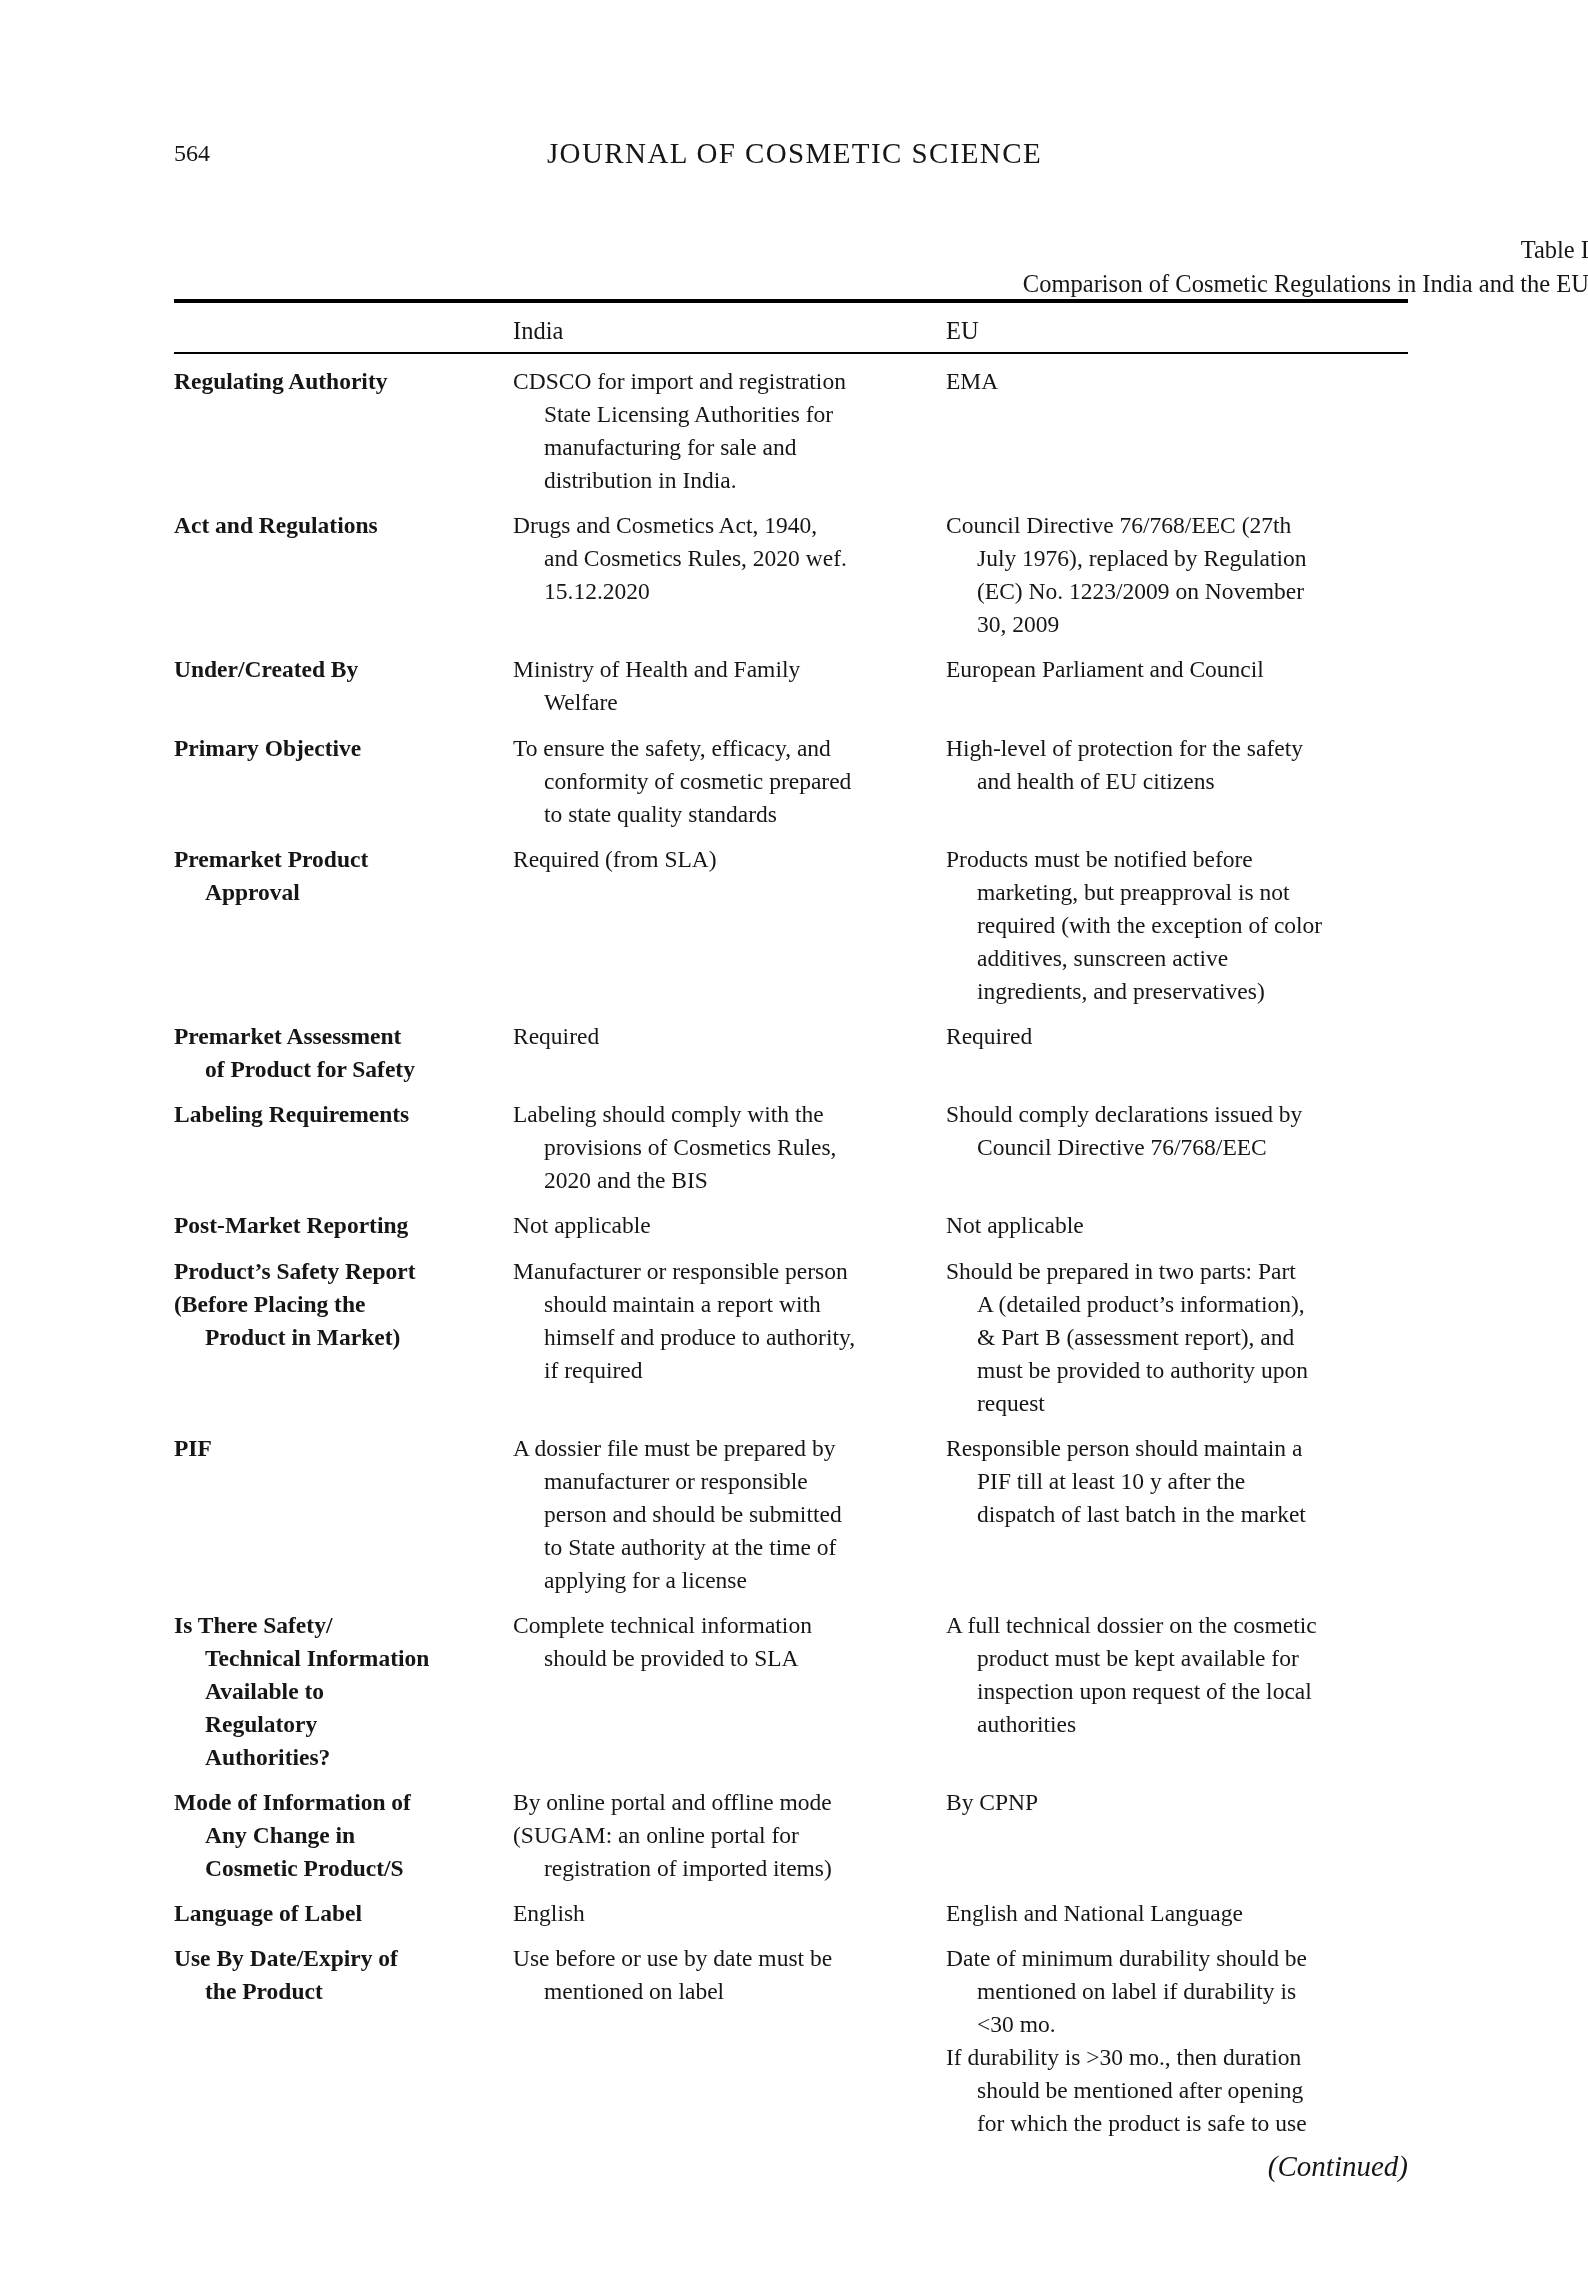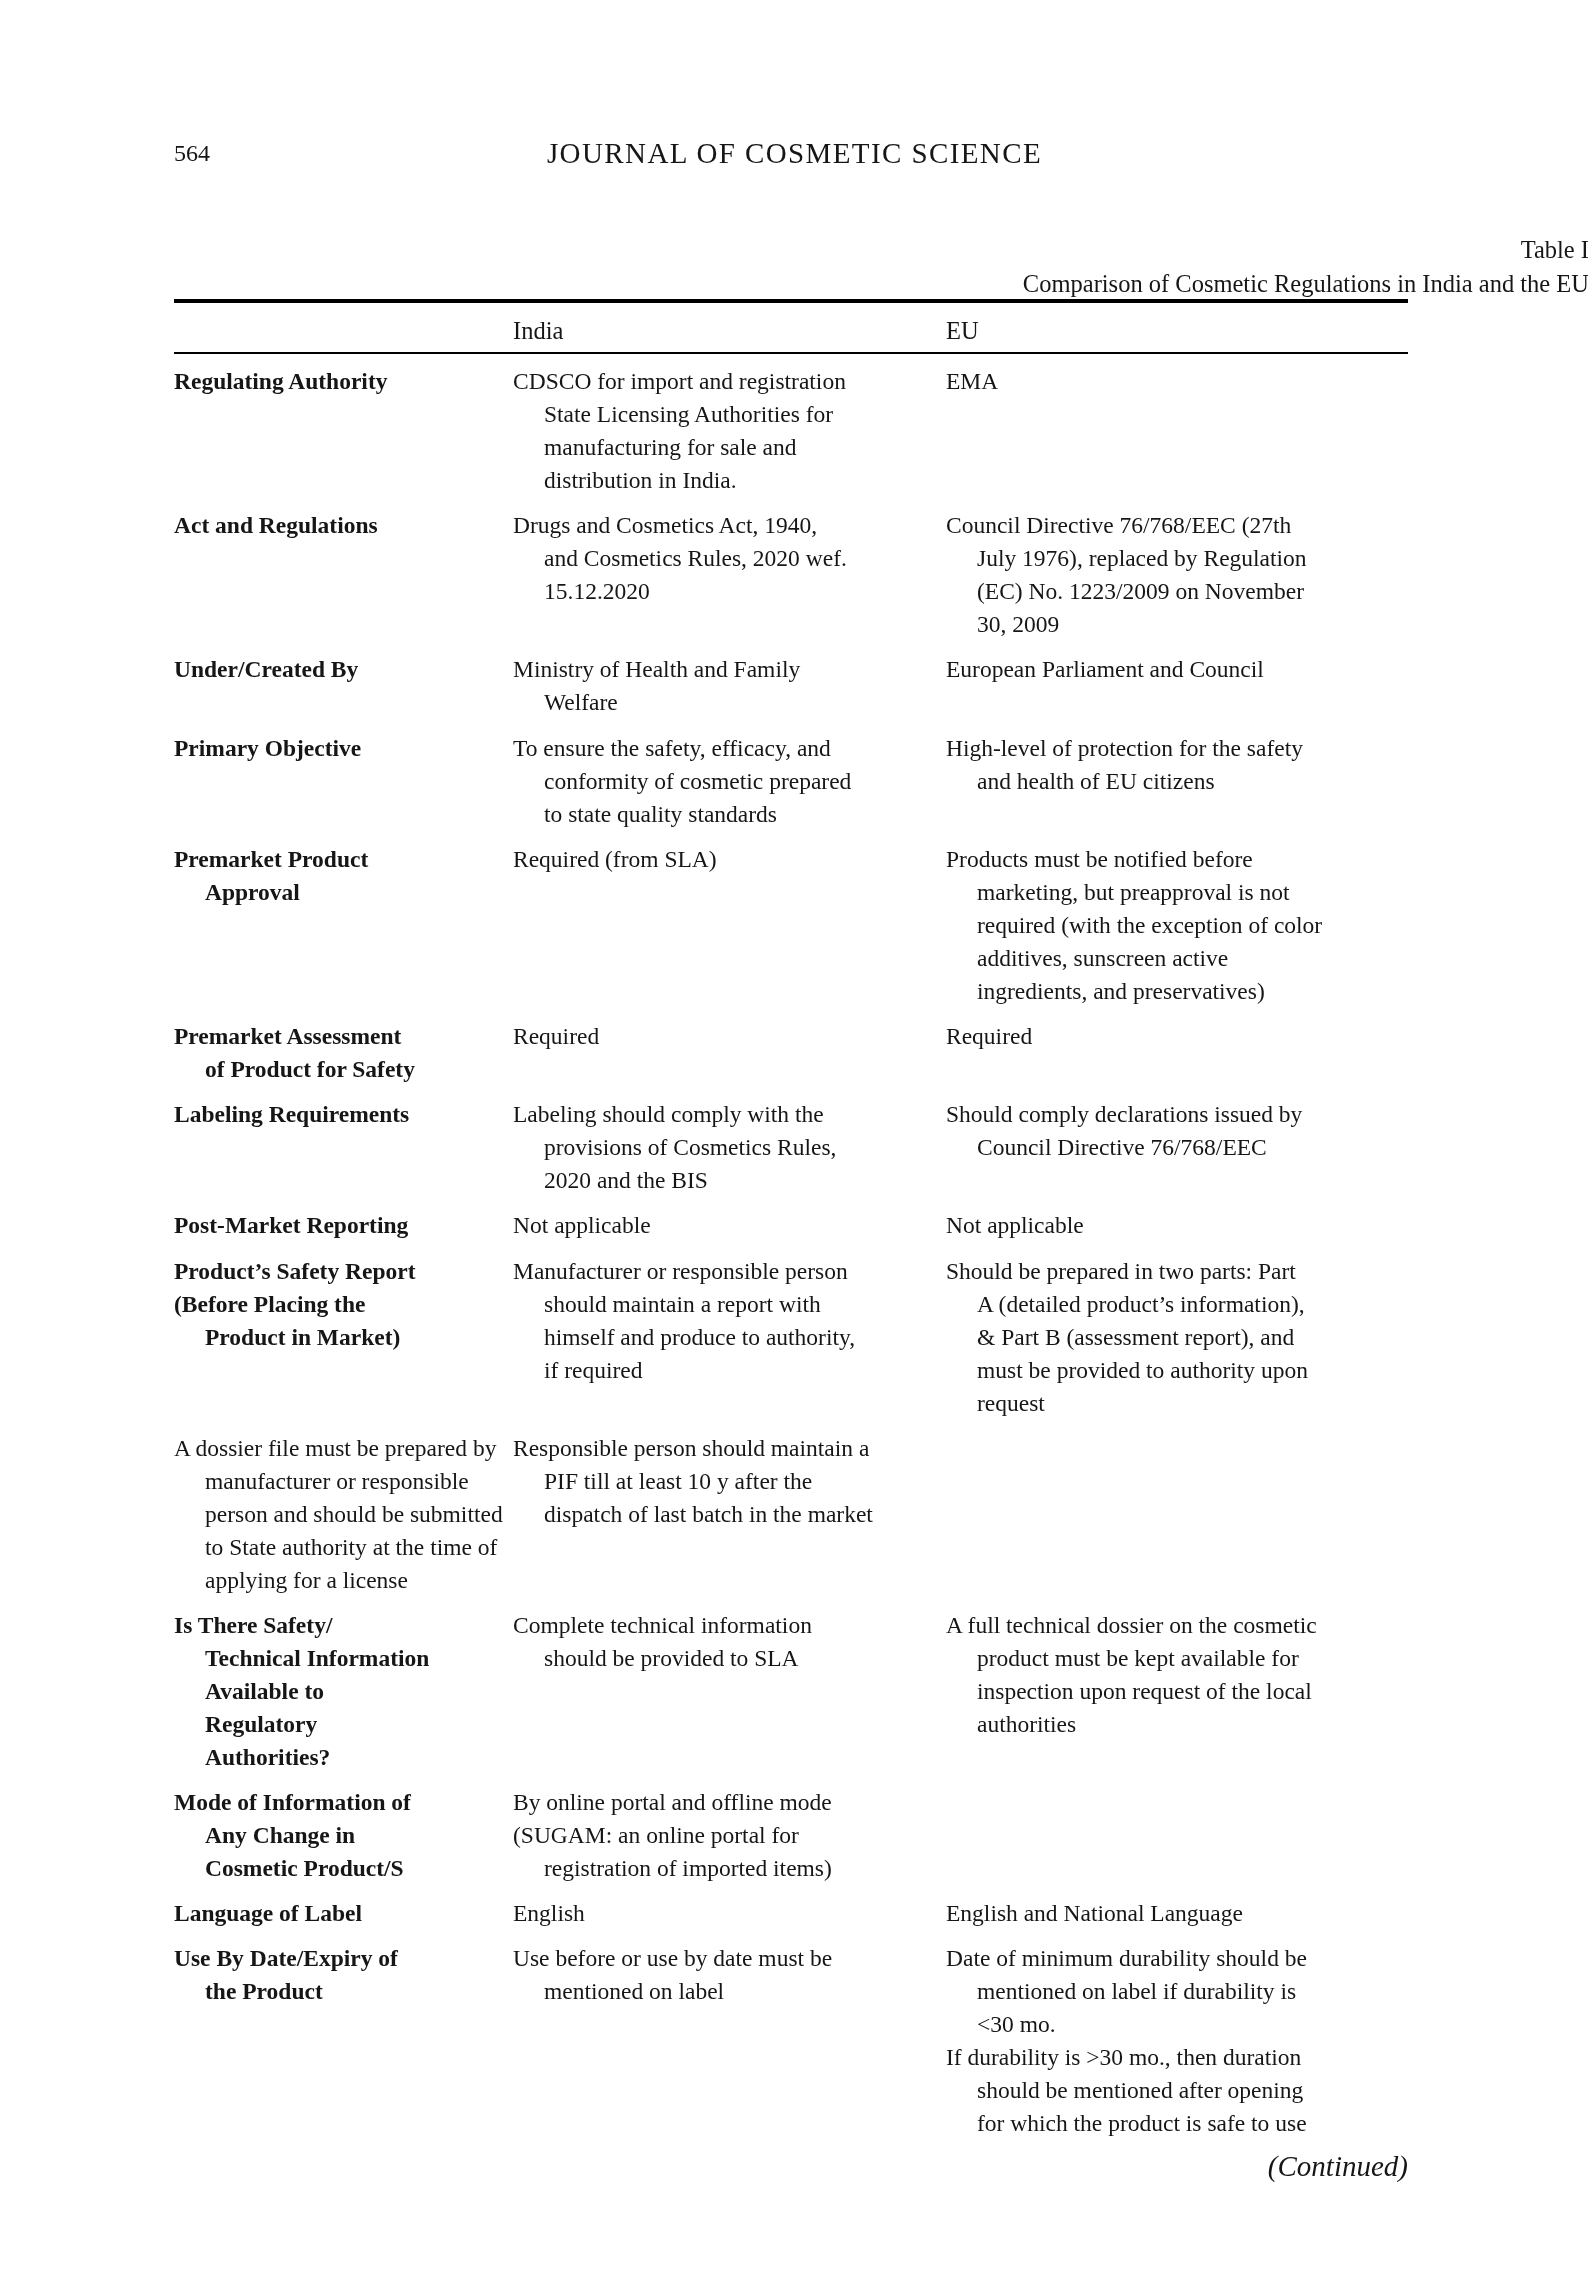--- a/index.html
+++ b/index.html
@@ -205,20 +205,23 @@
         </div>
     <div class="cell">
           <div class="line i0">Should be prepared in two parts: Part</div>
           <div class="line i1">A (detailed product’s information),</div>
           <div class="line i1">&amp; Part B (assessment report), and</div>
           <div class="line i1">must be provided to authority upon</div>
           <div class="line i1">request</div>
         </div>
   </div>
       <div class="trow">
+    <div class="cell label">
+          <div class="line i0">PIF</div>
+        </div>
     <div class="cell">
           <div class="line i0">A dossier file must be prepared by</div>
           <div class="line i1">manufacturer or responsible</div>
           <div class="line i1">person and should be submitted</div>
           <div class="line i1">to State authority at the time of</div>
           <div class="line i1">applying for a license</div>
         </div>
     <div class="cell">
           <div class="line i0">Responsible person should maintain a</div>
           <div class="line i1">PIF till at least 10 y after the</div>
@@ -247,20 +250,23 @@
       <div class="trow">
     <div class="cell label">
           <div class="line i0">Mode of Information of</div>
           <div class="line i1">Any Change in</div>
           <div class="line i1">Cosmetic Product/S</div>
         </div>
     <div class="cell">
           <div class="line i0">By online portal and offline mode</div>
           <div class="line i0">(SUGAM: an online portal for</div>
           <div class="line i1">registration of imported items)</div>
+        </div>
+    <div class="cell">
+          <div class="line i0">By CPNP</div>
         </div>
   </div>
       <div class="trow">
     <div class="cell label">
           <div class="line i0">Language of Label</div>
         </div>
     <div class="cell">
           <div class="line i0">English</div>
         </div>
     <div class="cell">

